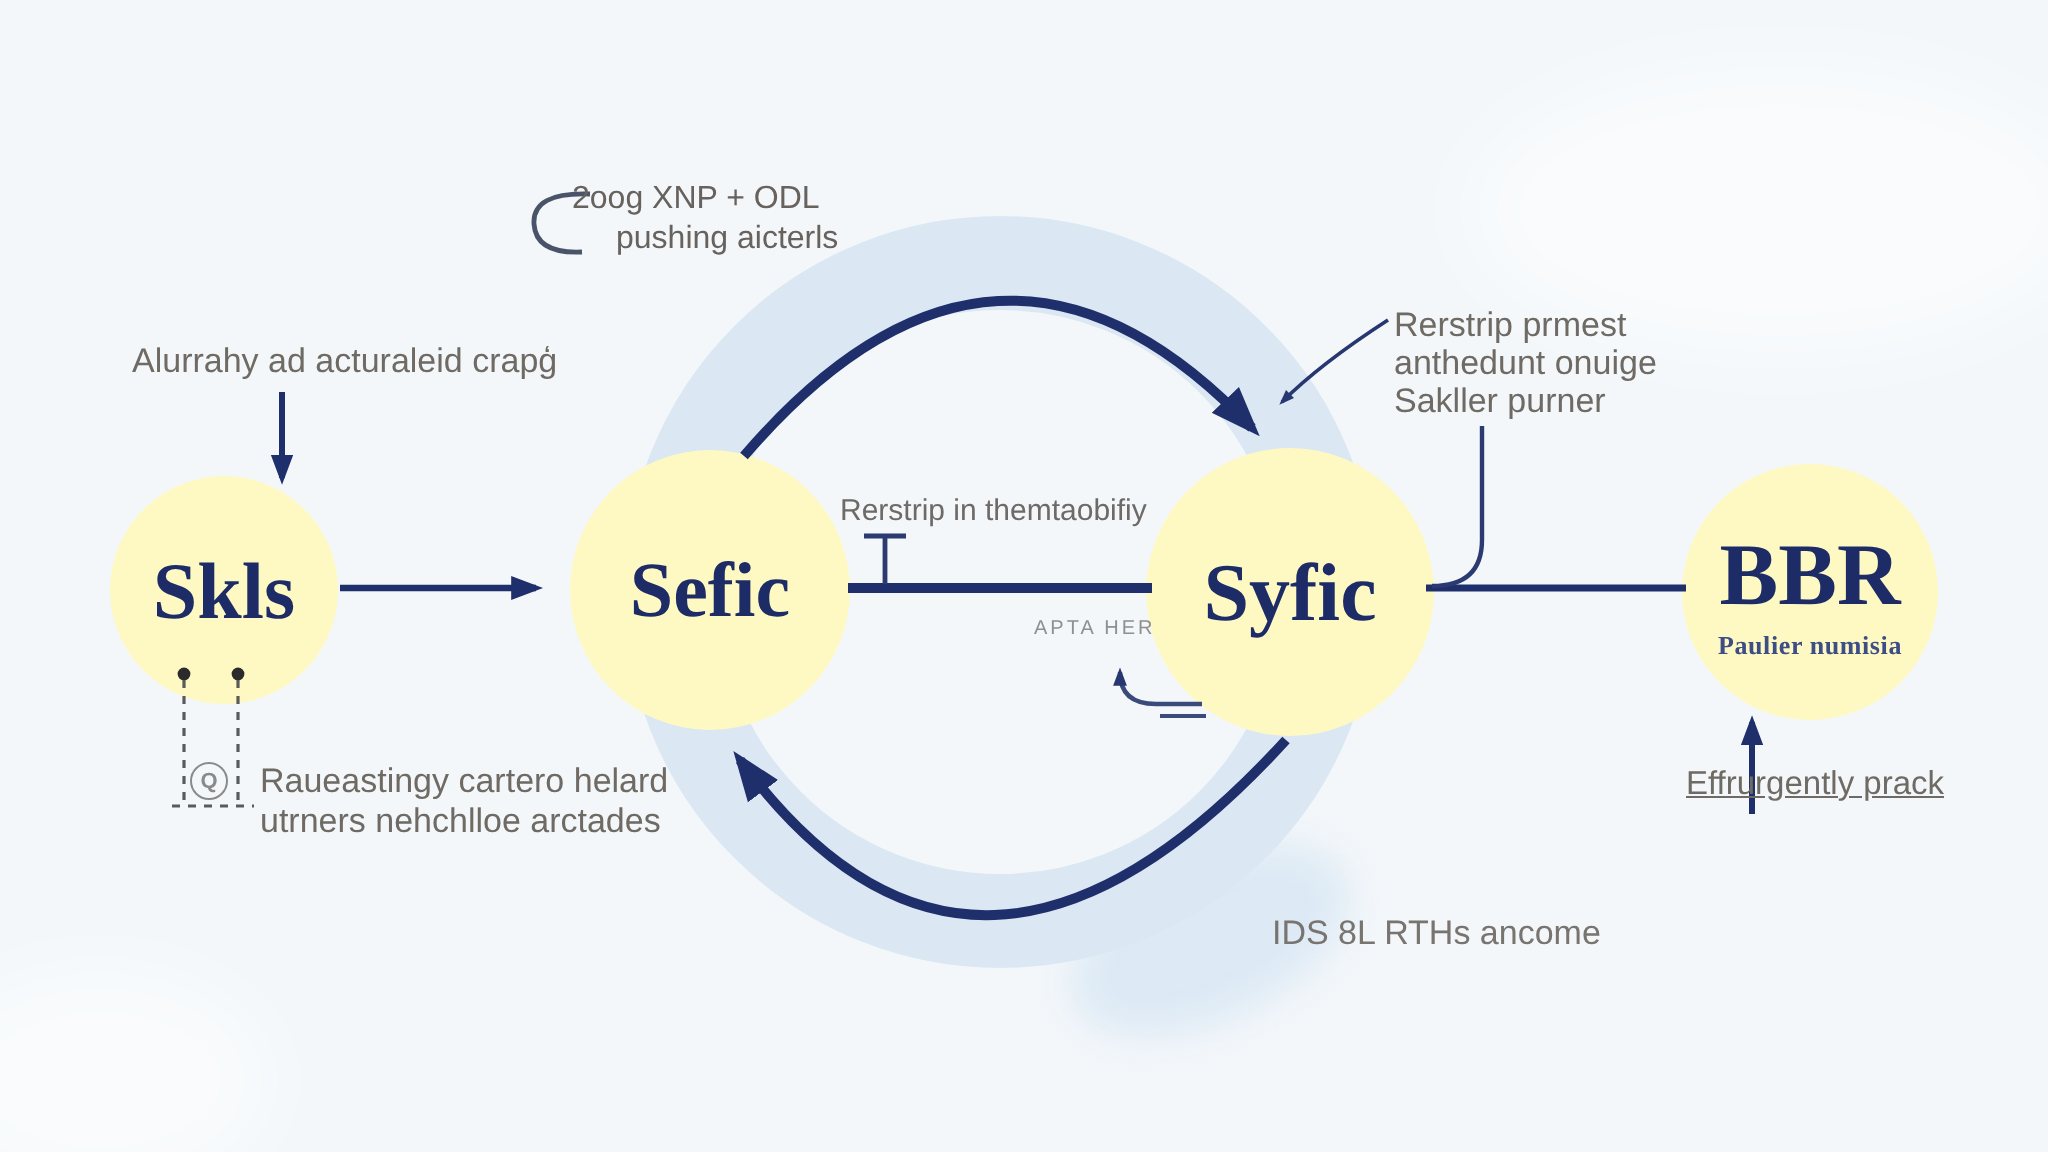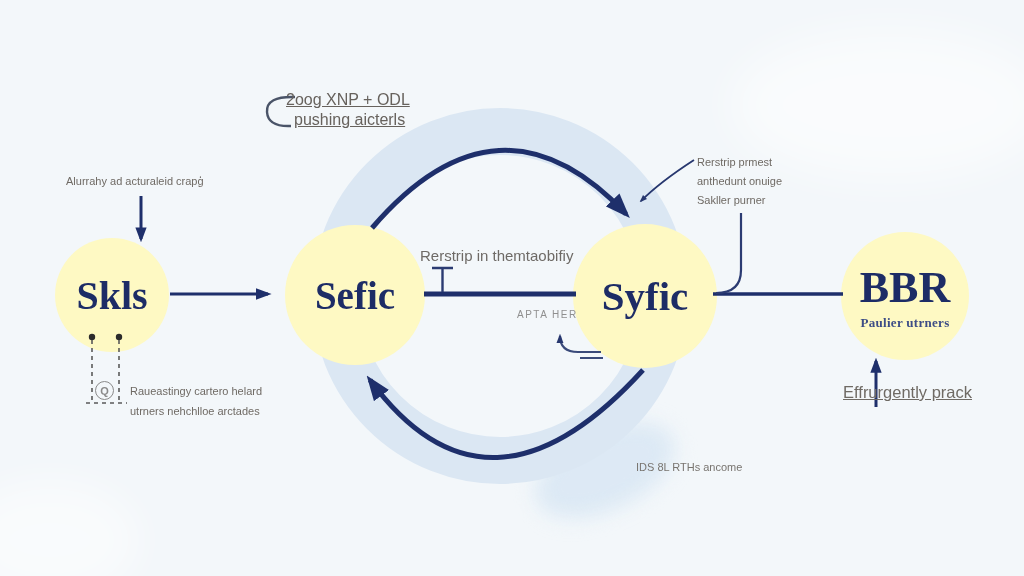--- a/index.html
+++ b/index.html
@@ -23,24 +23,24 @@
     color:#1d2c66;font-family:"Liberation Serif","DejaVu Serif",serif;font-weight:600;
   }
   #node-skls {left:55px; top:238px;width:114px;height:114px;font-size:40px;}
   #node-sefic{left:285px;top:225px;width:140px;height:140px;font-size:39px;}
   #node-syfic{left:573px;top:224px;width:144px;height:144px;font-size:41px;}
   #node-bbr  {left:841px;top:232px;width:128px;height:128px;font-size:44px;}
   .node .sub{font-size:13px;font-weight:600;color:#3d4d86;margin-top:2px;letter-spacing:.3px;}
 
   svg.lines{position:absolute;left:0;top:0;z-index:3;}
 
-  .note{position:absolute;color:#6f6a64;z-index:4;line-height:20px;font-size:11px;}
+  .note{position:absolute;color:#6f6a64;z-index:4;line-height:20px;font-size:17px;}
   .note .ln{display:block;}
-  #note-top{left:286px;top:90px;font-size:16px;color:#67625d;text-decoration:underline;}
-  #note-top .ln2{margin-left:8px;}
+  #note-top{left:286px;top:90px;font-size:16px;color:#67625d;}
+  #note-top .ln2{margin-left:22px;}
   #note-upper-left{left:66px;top:171px;}
   #note-upper-right{left:697px;top:153px;line-height:19px;}
   #note-center{left:420px;top:246px;font-size:15px;color:#6e6a66;}
   #note-aptaher{left:517px;top:305px;font-size:10px;letter-spacing:1.5px;color:#8f8f8f;font-weight:normal;}
   #note-lower-left{left:130px;top:381px;}
   #note-lower-right{left:636px;top:457px;color:#78746f;text-align:right;}
   #note-right{left:843px;top:382px;font-size:16.5px;text-decoration:underline;}
 
   .qbadge{
     position:absolute;left:95px;top:381px;width:17px;height:17px;z-index:4;
@@ -63,21 +63,21 @@
     <span>Skls</span>
   </div>
   <div class="node" id="node-syfic">
     <span>Syfic</span>
   </div>
   <div class="node" id="node-sefic">
     <span>Sefic</span>
   </div>
   <div class="node" id="node-bbr">
     <span>BBR</span>
-    <span class="sub">Paulier utrners</span>
+    <span class="sub">Paulier numisia</span>
   </div>
 
   <svg class="lines" width="1024" height="576" viewBox="0 0 1024 576">
     <defs>
       <marker id="mArrow" viewBox="0 0 8 6" refX="6.2" refY="3" orient="auto" markerWidth="5" markerHeight="4" markerUnits="strokeWidth">
         <path d="M0,0 L8,3 L0,6 Z" fill="#1e2f6b"></path>
       </marker>
       <marker id="mArrowSm" viewBox="0 0 8 6" refX="6" refY="3" orient="auto" markerWidth="4.2" markerHeight="3.6" markerUnits="strokeWidth">
         <path d="M0,0 L8,3 L0,6 Z" fill="#27376f"></path>
       </marker>

